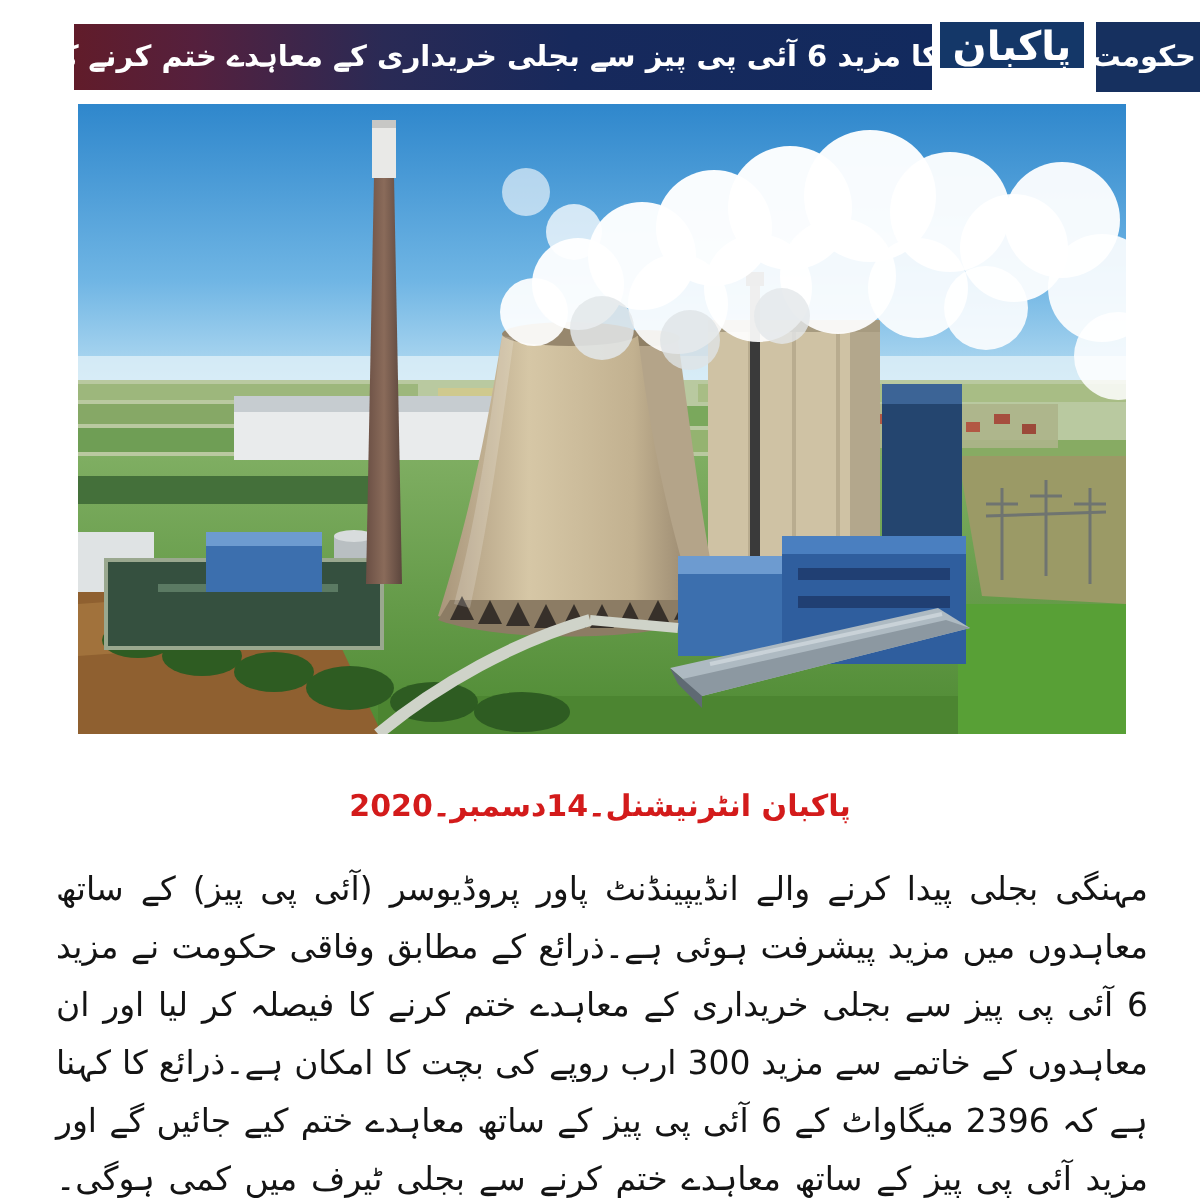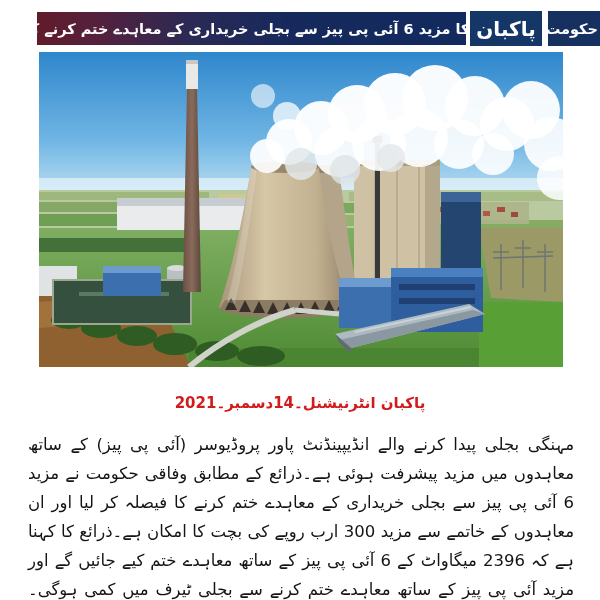--- a/index.html
+++ b/index.html
@@ -6,21 +6,21 @@
   .page{position:relative;width:600px;height:600px;background:#ffffff;overflow:hidden;
         font-family:"DejaVu Sans",sans-serif;}
 
   
   .masthead{position:absolute;left:0;top:12px;width:600px;height:33px;}
   .headline-bar{position:absolute;left:37px;top:0;width:429px;height:33px;
      background:linear-gradient(90deg,#611c2a 0%,#55203d 14%,#2a2a55 36%,#17295c 58%,#122a5e 100%);
      display:flex;align-items:center;justify-content:center;overflow:hidden;}
   .headline-text{direction:rtl;white-space:nowrap;color:#ffffff;font-size:14.5px;
      font-weight:700;letter-spacing:-0.2px;}
-  .brand-box{position:absolute;left:470px;top:-1px;width:72px;height:35px;background:#143768;
+  .brand-box{position:absolute;left:470px;top:-1px;width:72px;height:23px;background:#143768;
      display:flex;align-items:center;justify-content:center;}
   .brand-text{color:#ffffff;font-size:20px;font-weight:700;direction:rtl;}
   .edge-stub{position:absolute;left:548px;top:-1px;width:52px;height:35px;background:#16305f;
      overflow:hidden;display:flex;align-items:center;}
   .edge-stub .frag{direction:rtl;white-space:nowrap;color:#ffffff;font-size:14.5px;
      font-weight:700;position:absolute;right:2px;}
 
   
   .photo-wrap{position:absolute;left:39px;top:52px;width:524px;height:315px;overflow:hidden;}
 
@@ -237,17 +237,17 @@
         <line x1="454" y1="206" x2="514" y2="204"></line>
       </g>
 
       <g>
         <path d="M150,315 C180,290 220,268 256,258" stroke="#cfd3c9" stroke-width="6" fill="none"></path>
         <path d="M256,258 L300,262" stroke="#cfd3c9" stroke-width="5" fill="none"></path>
       </g>
     </svg>
   </div>
 
-  <div class="dateline">پاکبان انٹرنیشنل۔14دسمبر۔2021</div>
+  <div class="dateline">پاکبان انٹرنیشنل۔14دسمبر۔2020</div>
 
   <div class="article-body">مہنگی بجلی پیدا کرنے والے انڈیپینڈنٹ پاور پروڈیوسر (آئی پی پیز) کے ساتھ معاہدوں میں مزید پیشرفت ہوئی ہے۔ذرائع کے مطابق وفاقی حکومت نے مزید 6 آئی پی پیز سے بجلی خریداری کے معاہدے ختم کرنے کا فیصلہ کر لیا اور ان معاہدوں کے خاتمے سے مزید 300 ارب روپے کی بچت کا امکان ہے۔ذرائع کا کہنا ہے کہ 2396 میگاواٹ کے 6 آئی پی پیز کے ساتھ معاہدے ختم کیے جائیں گے اور مزید آئی پی پیز کے ساتھ معاہدے ختم کرنے سے بجلی ٹیرف میں کمی ہوگی۔ذرائع نے بتایا کہ وفاقی حکومت اب تک 13 آئی پی پیز کے ساتھ معاہدے ختم کر چکی ہے،ان میں بگاس سے چلنے والے 8 نجی بجلی گھروں کے ساتھ معاہدوں کی منظوری شامل ہے۔</div>
 
 </div>
 
 </body></html>

